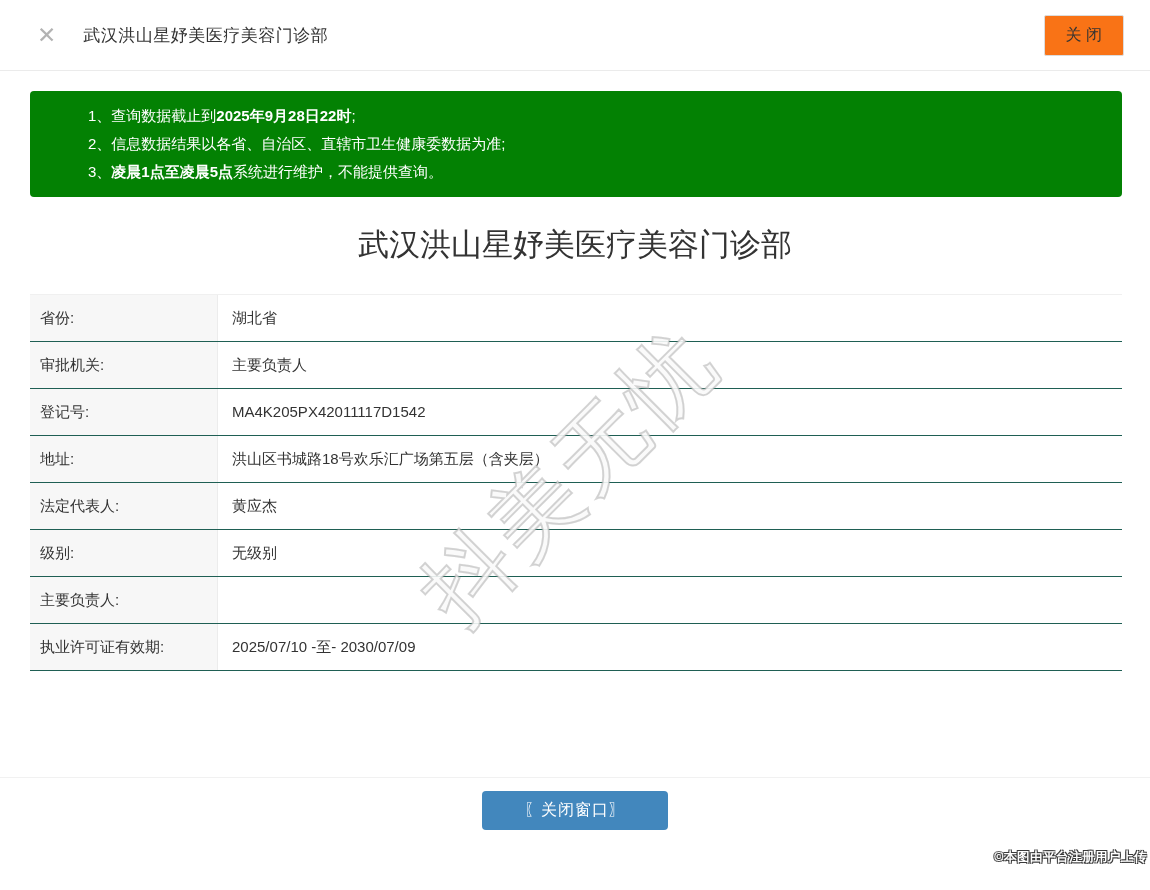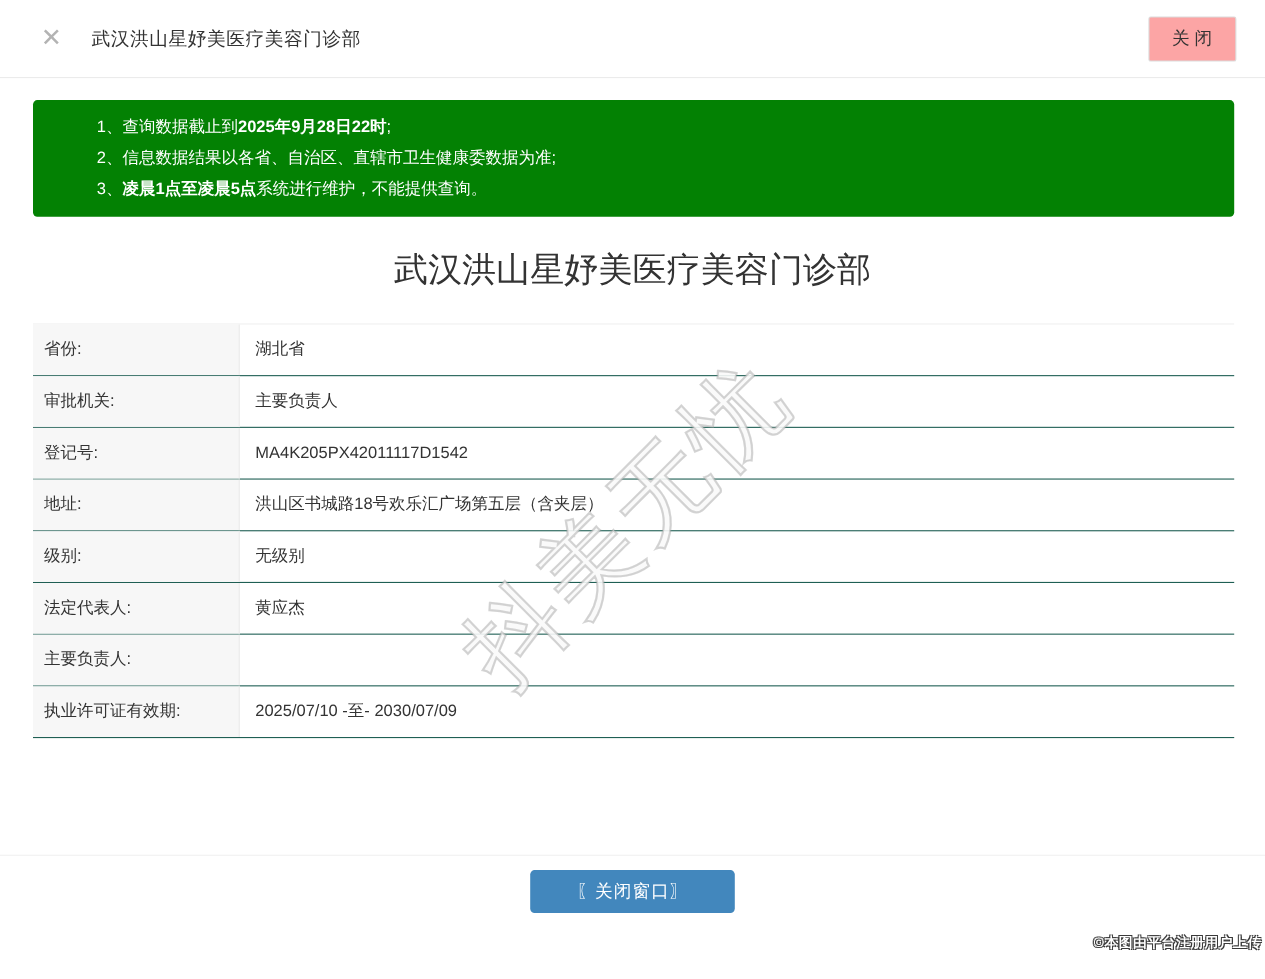--- a/index.html
+++ b/index.html
@@ -29,21 +29,21 @@
     color:#b3b3b3;font-size:23px;line-height:1;
     margin-left:11px;cursor:pointer;user-select:none;
     font-family:"DejaVu Sans",sans-serif;
   }
   .header-title{
     font-size:17px;color:#333;margin-left:27px;
     letter-spacing:0.5px;
   }
   .close-btn{
     margin-left:auto;
-    border:1px solid #dcdcdc;background:#fca5a5;
+    border:1px solid #dcdcdc;background:#f97316;
     padding:9px 21px;font-size:16px;color:#333;
     border-radius:2px;cursor:pointer;
     font-family:inherit;
   }
   
   .notice{
     margin:20px 28px 0 30px;
     background:var(--notice-green,#038103);
     border-radius:4px;
     padding:11px 20px 11px 58px;
@@ -138,26 +138,26 @@
   </div>
   <div class="trow">
     <div class="tlabel">登记号:</div>
     <div class="tvalue">MA4K205PX42011117D1542</div>
   </div>
   <div class="trow">
     <div class="tlabel">地址:</div>
     <div class="tvalue">洪山区书城路18号欢乐汇广场第五层（含夹层）</div>
   </div>
   <div class="trow">
+    <div class="tlabel">法定代表人:</div>
+    <div class="tvalue">黄应杰</div>
+  </div>
+  <div class="trow">
     <div class="tlabel">级别:</div>
     <div class="tvalue">无级别</div>
-  </div>
-  <div class="trow">
-    <div class="tlabel">法定代表人:</div>
-    <div class="tvalue">黄应杰</div>
   </div>
   <div class="trow">
     <div class="tlabel">主要负责人:</div>
   </div>
   <div class="trow">
     <div class="tlabel">执业许可证有效期:</div>
     <div class="tvalue">2025/07/10 -至- 2030/07/09</div>
   </div>
 </div>
 

